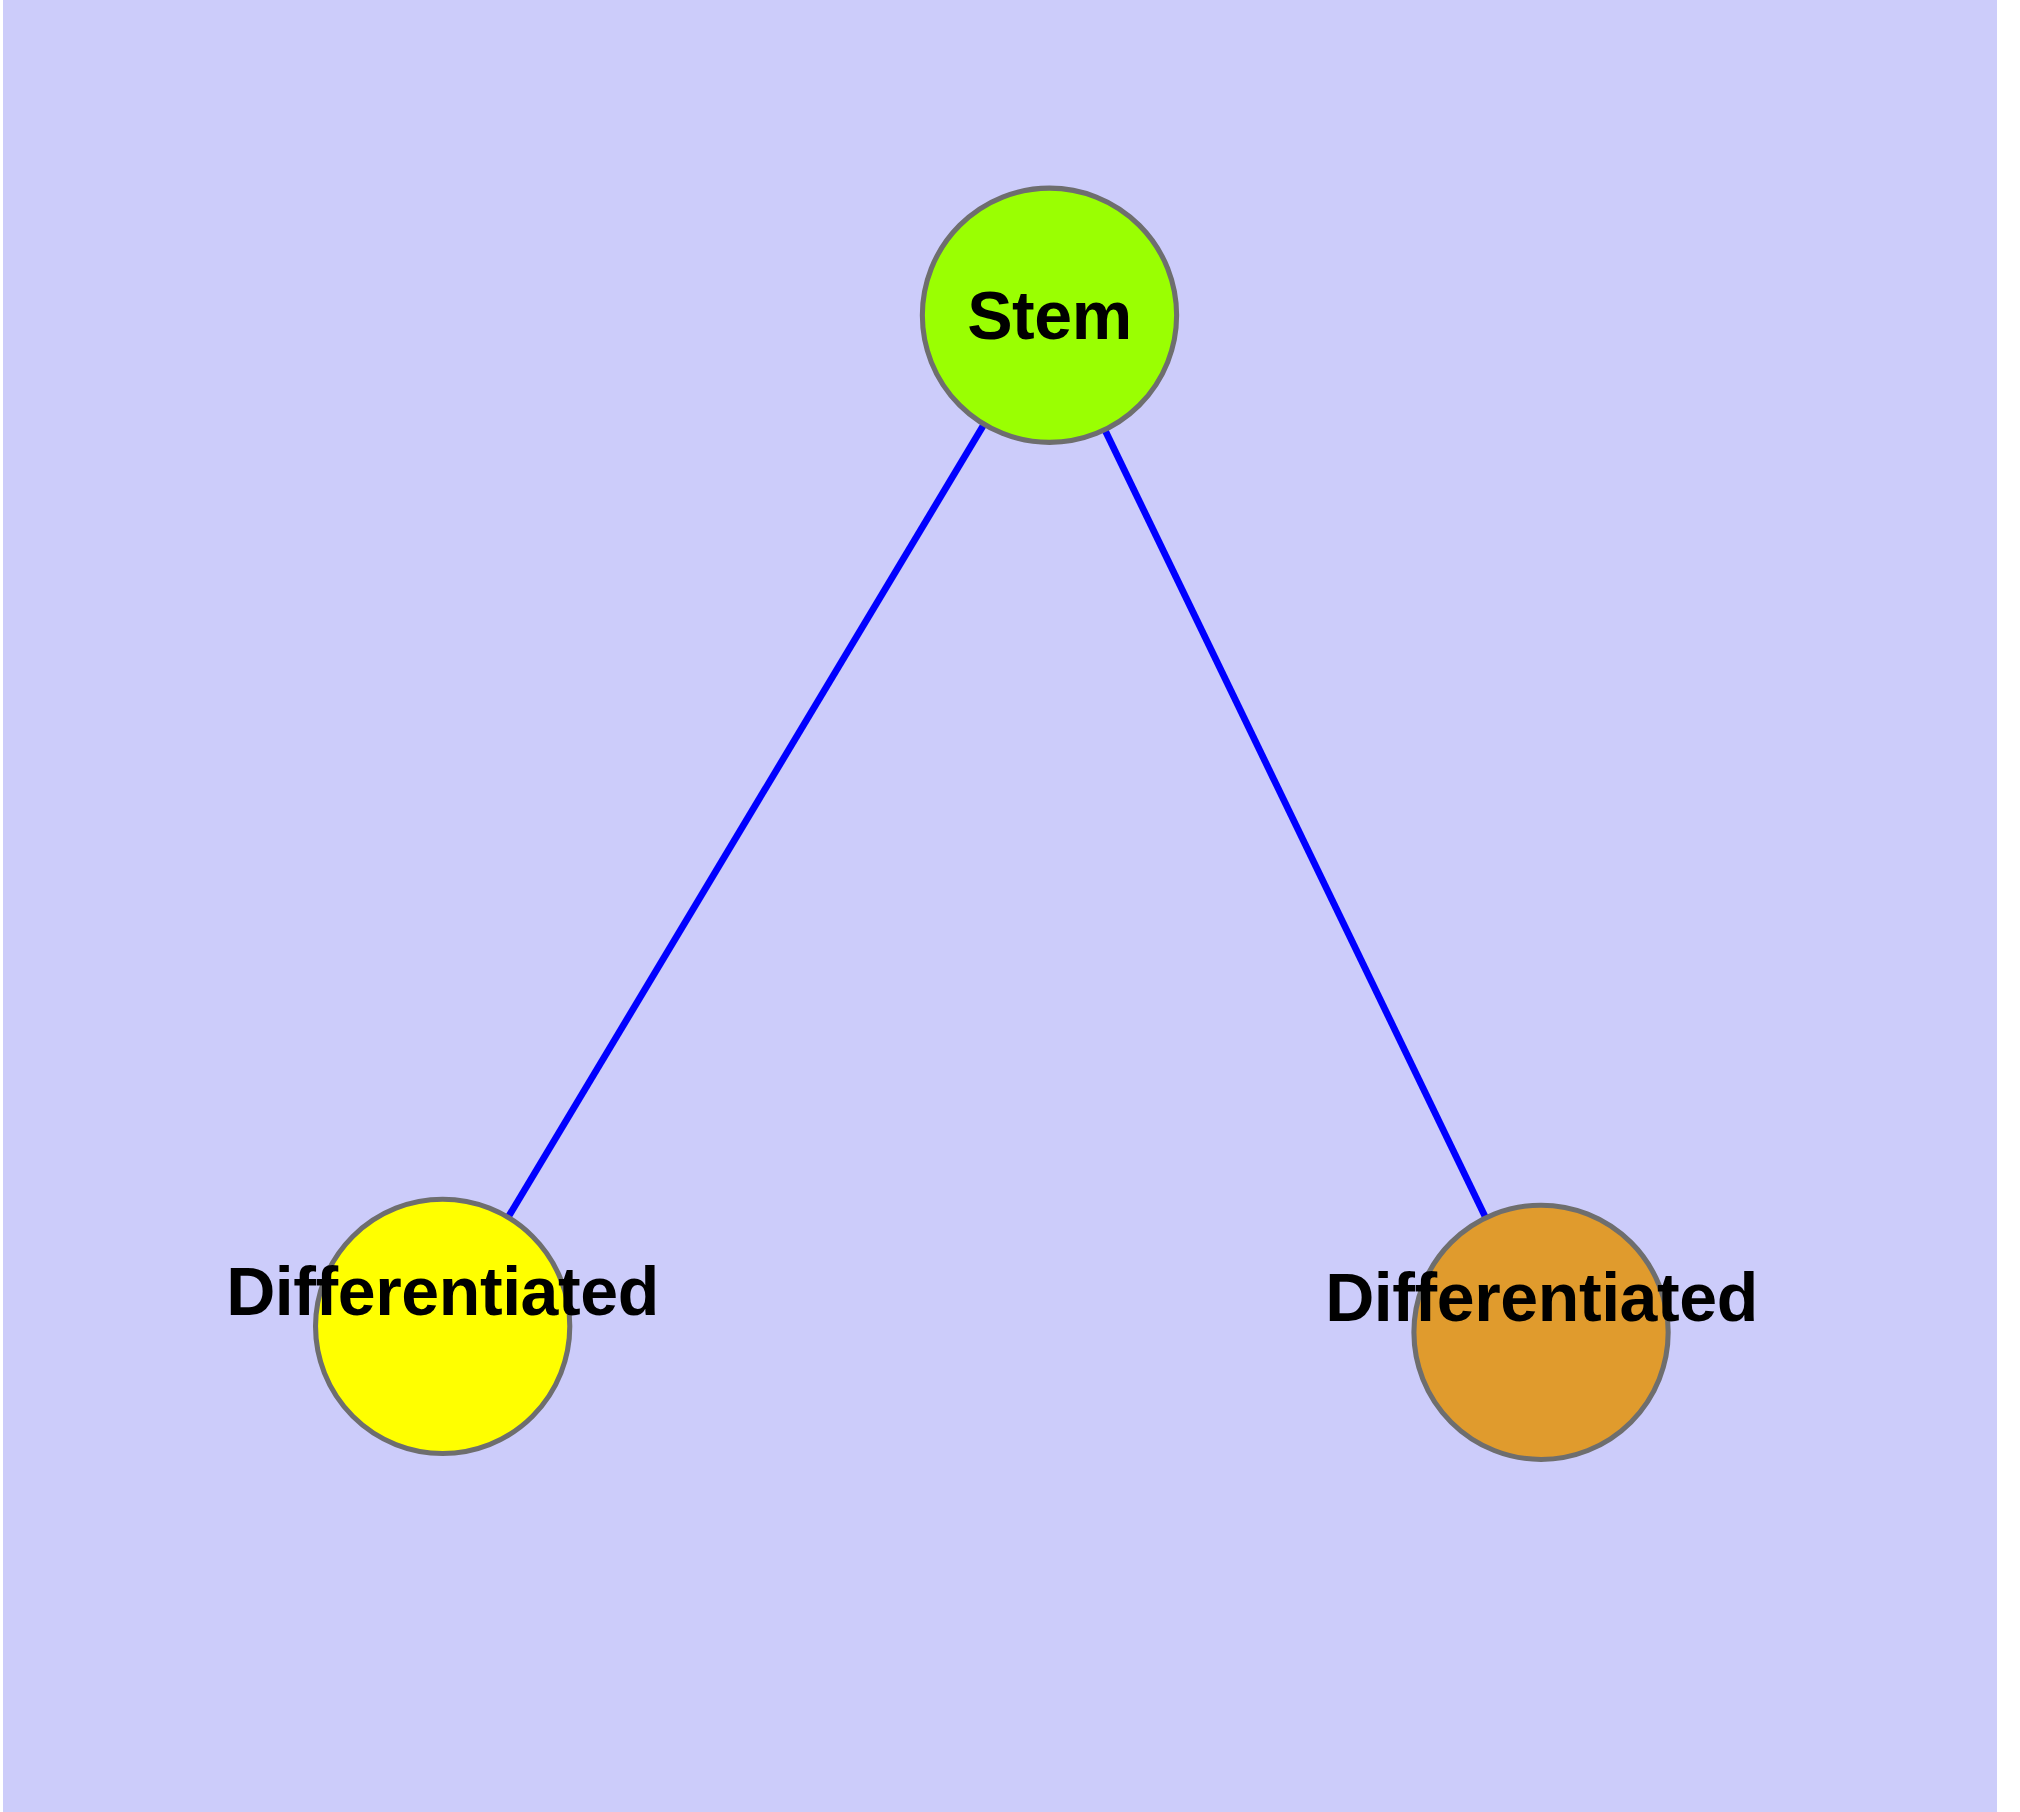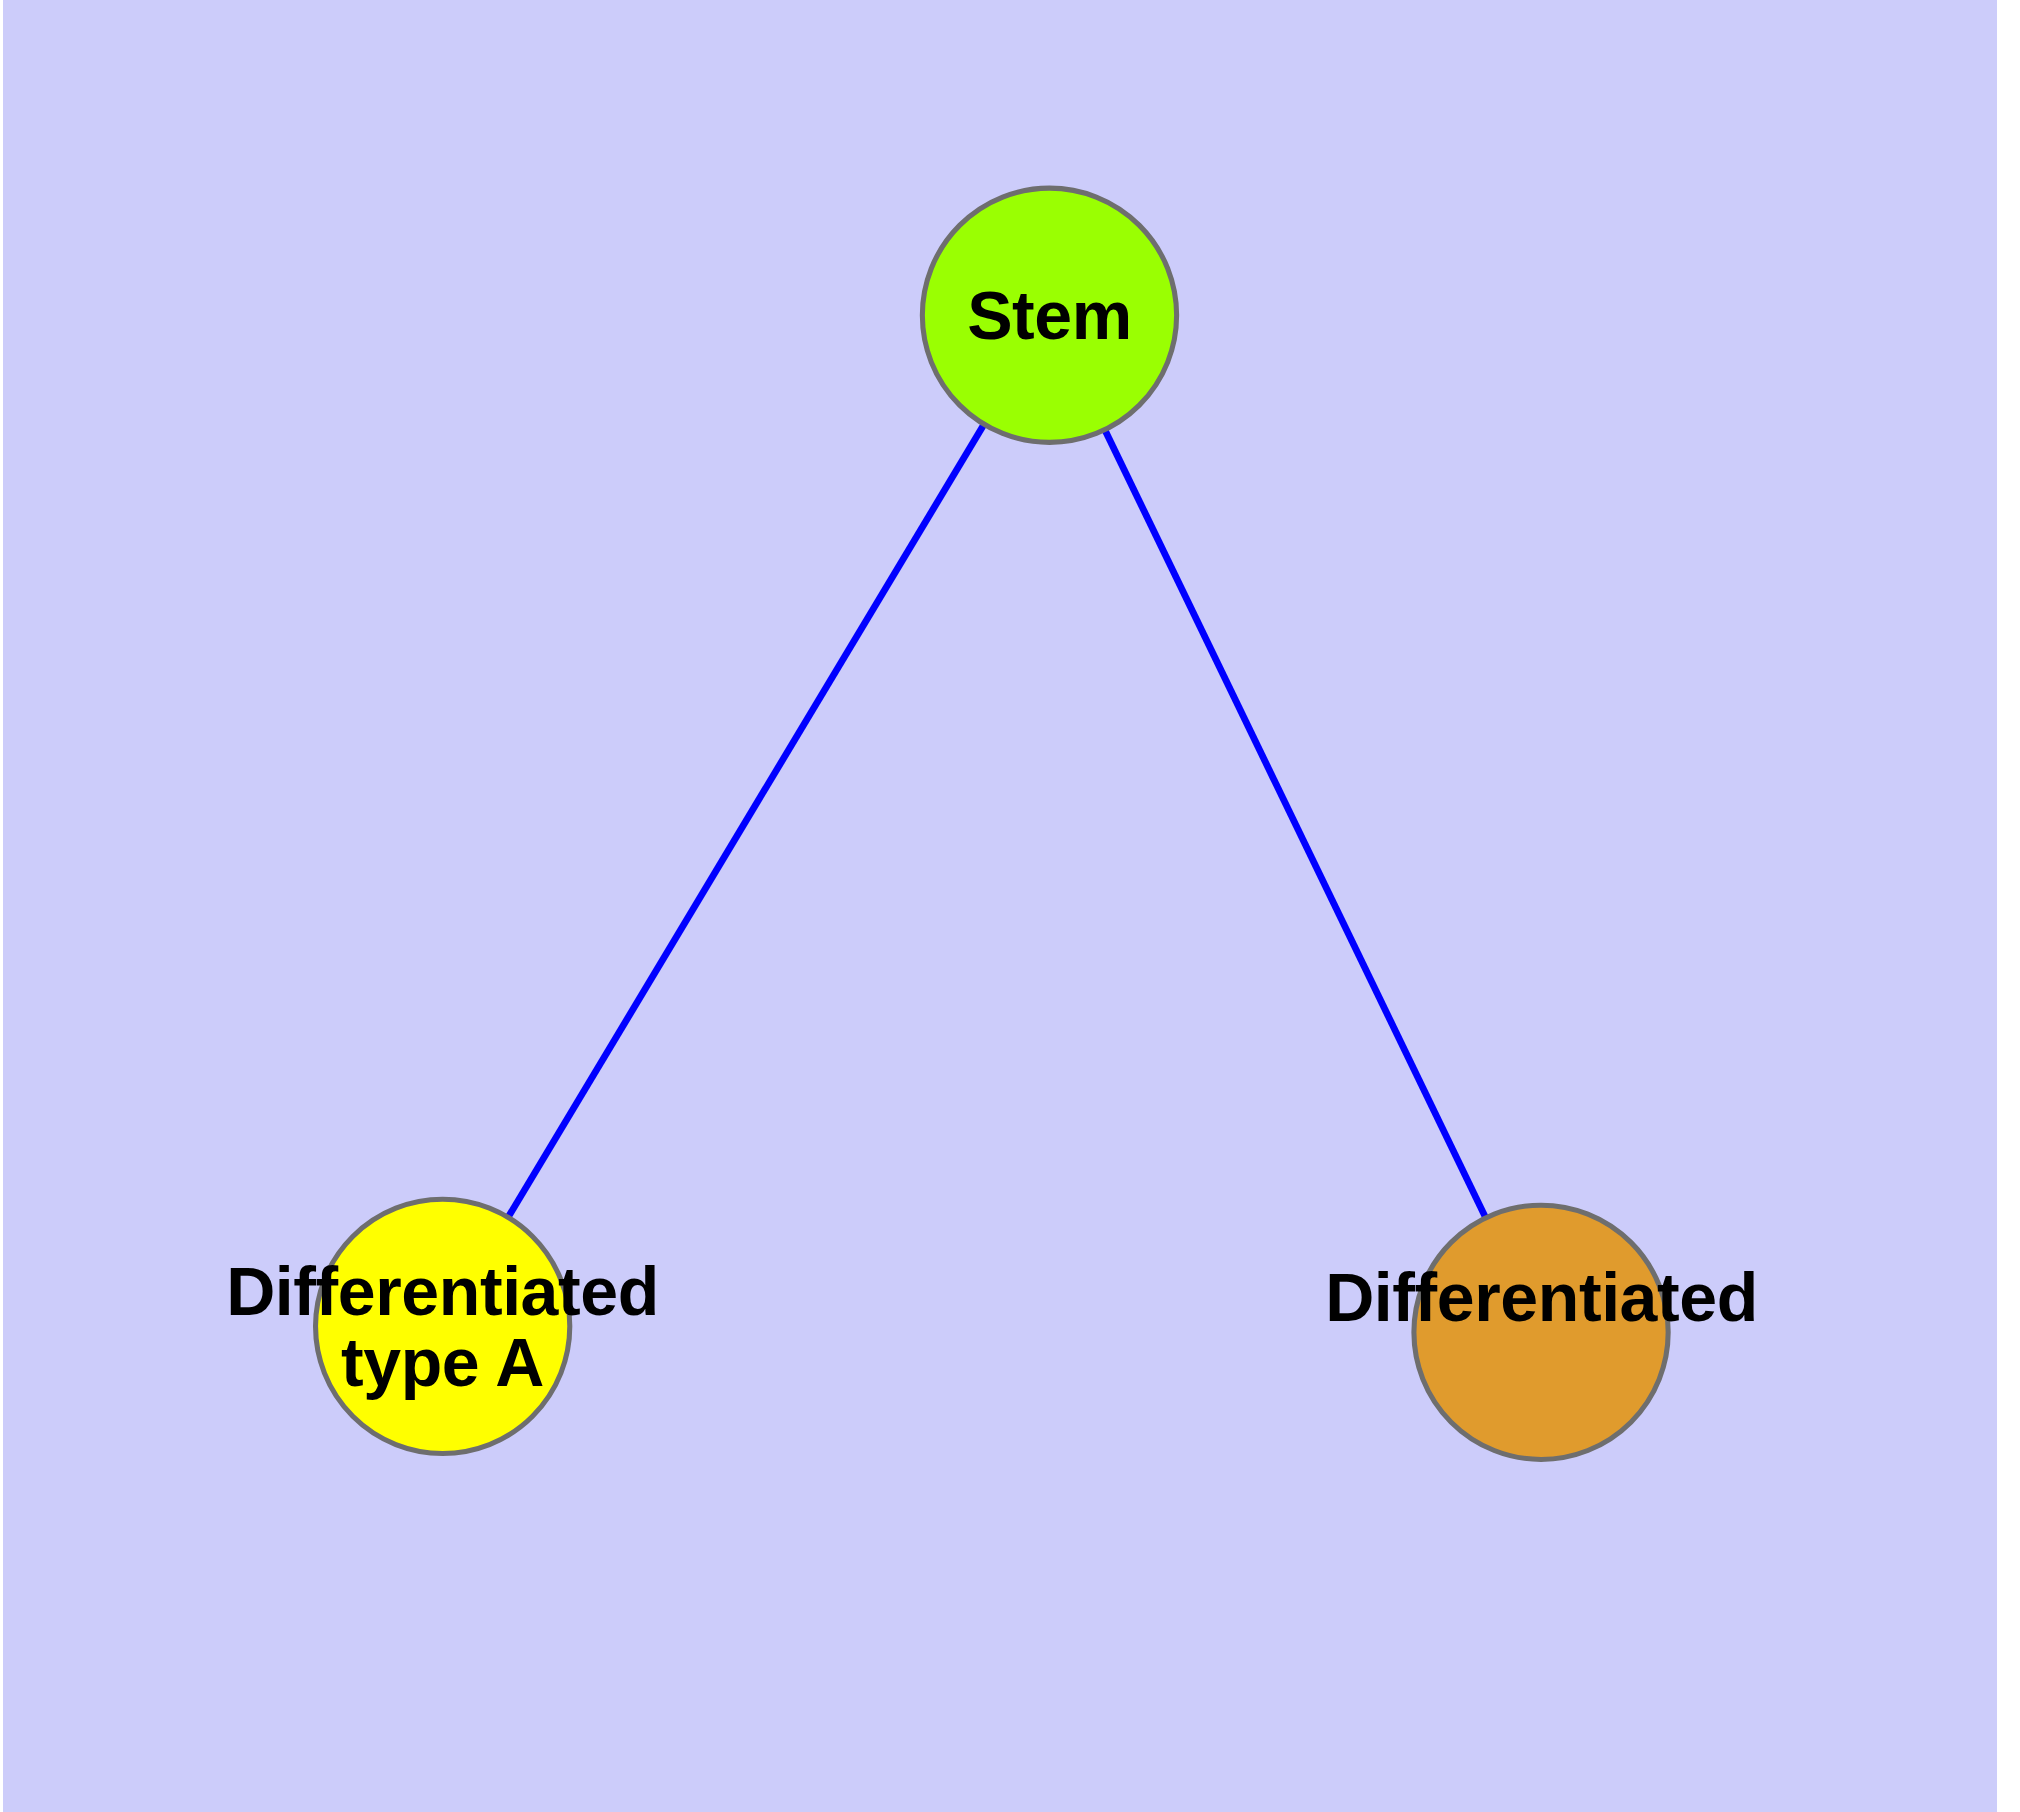--- a/index.html
+++ b/index.html
@@ -63,18 +63,18 @@
 
     <g>
       <circle id="node-stem" cx="1238" cy="372" r="150" fill="#9aff02" stroke="#6e6e6e" stroke-width="6"></circle>
       <circle id="node-diff-a" cx="522" cy="1565" r="150" fill="#ffff00" stroke="#6e6e6e" stroke-width="6"></circle>
       <circle id="node-diff-b" cx="1818" cy="1572" r="150" fill="#e09b2d" stroke="#6e6e6e" stroke-width="6"></circle>
     </g>
   </svg>
 
   <div id="label-stem" class="node-label" style="font-size: 68px; color: rgb(0, 0, 0); left: 39px; top: 280px; width: 2021px;"><span>Stem</span></div>
 
-  <div id="label-diff-a" class="node-label" style="font-size: 68px; color: rgb(0, 0, 0); left: -568px; top: 1256px; width: 2021px;"><span>Differentiated</span><br><span>type A</span></div>
+  <div id="label-diff-a" class="node-label" style="font-size: 68px; color: rgb(0, 0, 0); left: -568px; top: 1256px; width: 2021px;"><span>Differentiated</span><br></div>
 
   <div id="label-diff-b" class="node-label" style="font-size: 68px; color: rgb(0, 0, 0); left: 531px; top: 1262px; width: 2021px;"><span>Differentiated</span><br></div>
 
 </div>
 
 
 </body></html>

